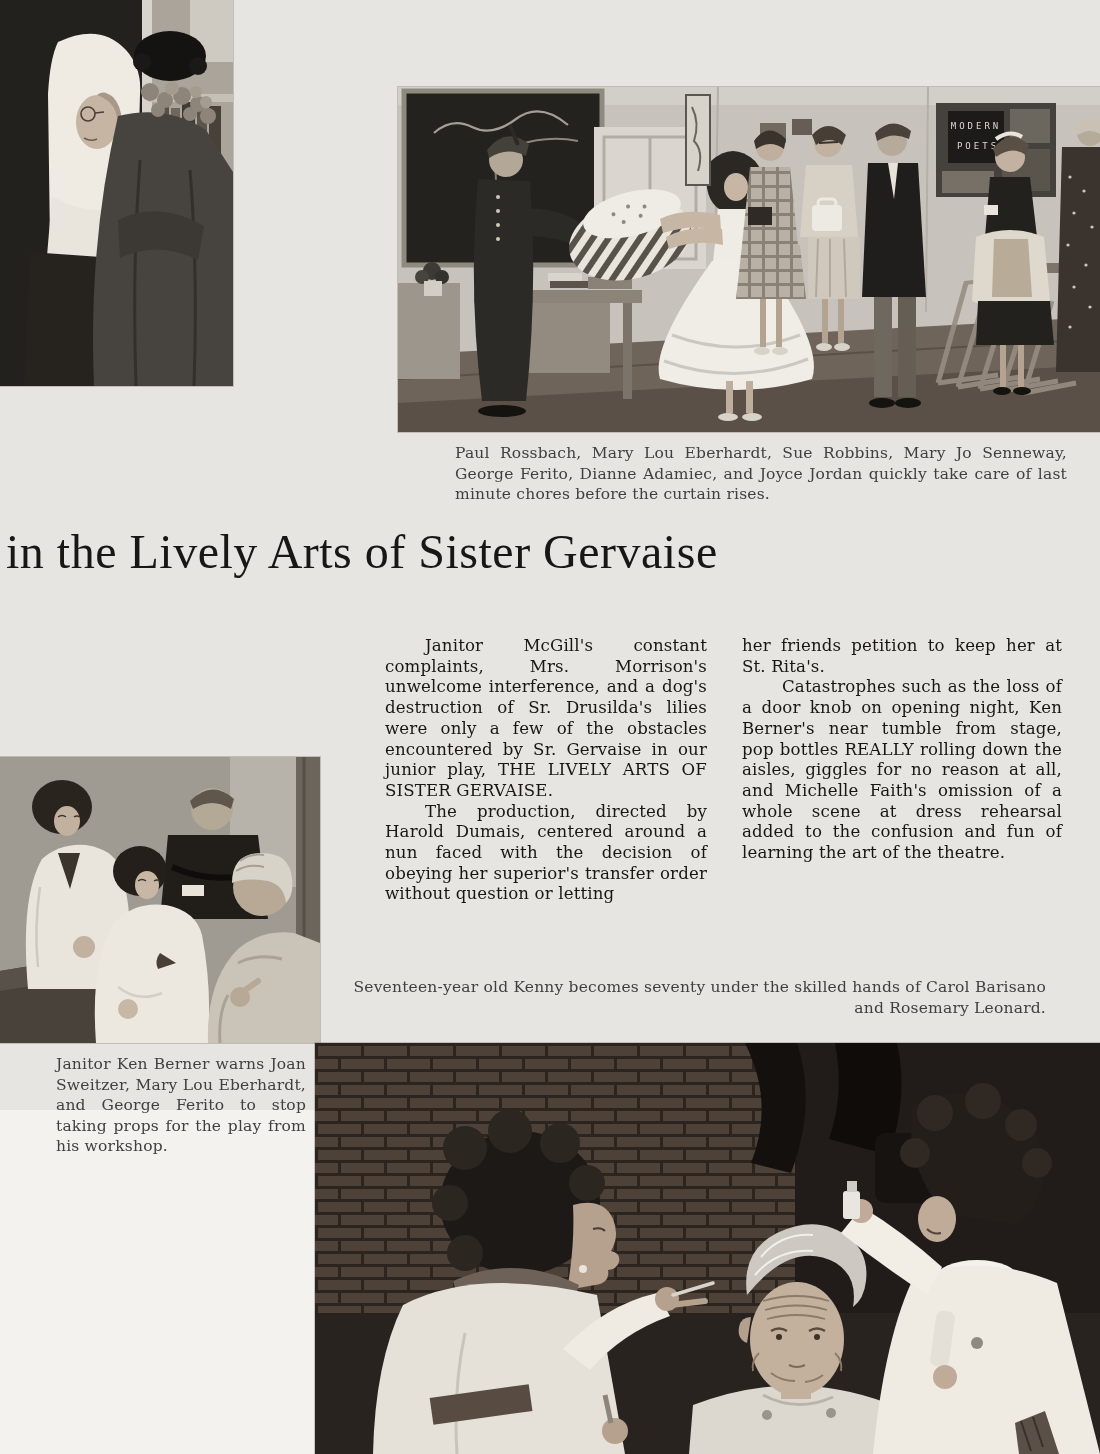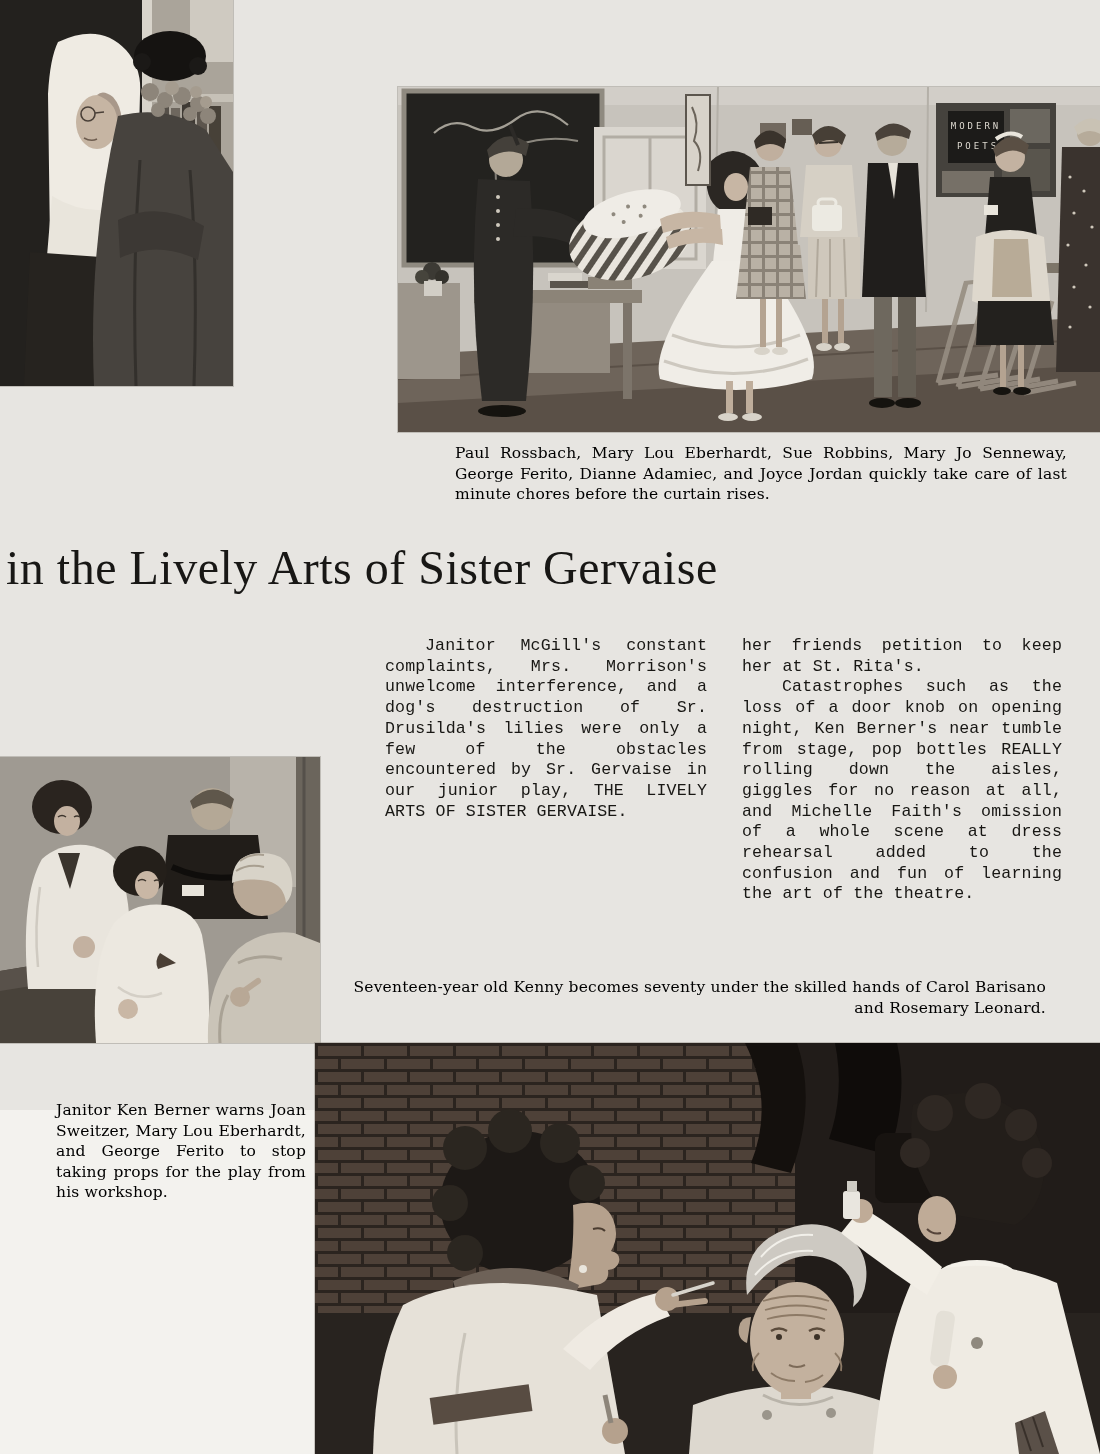--- a/index.html
+++ b/index.html
@@ -24,43 +24,43 @@
   .photo svg{display:block;}
   #photo-top-left{left:0;top:0;width:233px;height:386px;}
   #photo-top-right{left:398px;top:87px;width:702px;height:345px;}
   #photo-mid-left{left:0;top:757px;width:320px;height:286px;}
   #photo-bottom{left:315px;top:1043px;width:785px;height:411px;}
   .caption{
     position:absolute;
     font-size:15.5px;line-height:20.5px;
     letter-spacing:.2px;
     text-align:justify;
-    color:#000000;
+    color:#404040;
   }
   #caption-top{left:455px;top:443px;width:612px;}
   #caption-mid{left:340px;top:977px;width:706px;text-align:right;}
-  #caption-workshop{left:56px;top:1100px;width:250px;}
+  #caption-workshop{left:56px;top:1054px;width:250px;}
   .headline{
-    position:absolute;left:6px;top:540px;width:760px;
+    position:absolute;left:6px;top:524px;width:760px;
     font-family:"Liberation Serif", serif;
     font-size:48px;font-weight:500;
     letter-spacing:.5px;
     color:#181715;
     white-space:nowrap;
   }
   .bodycol{
     position:absolute;top:636px;width:322px;
     font-size:16.6px;line-height:20.7px;
     letter-spacing:.15px;
     text-align:justify;
     color:#181714;
   }
   #col1{left:385px;}
   #col2{left:742px;width:320px;}
-  .bodycol p{margin:0;font-family:Liberation Mono, monospace;}
+  .bodycol p{margin:0;}
   .bodycol p.indent{text-indent:40px;}
   .poster-letters{font-family:"DejaVu Sans Mono", monospace;letter-spacing:3px;}
 </style>
 </head>
 <body>
 
 <div class="page">
 
   <div class="white-patch"></div>
 
@@ -321,20 +321,21 @@
       </g>
     </svg>
   </div>
 
   <div class="caption" id="caption-top">Paul Rossbach, Mary Lou Eberhardt, Sue Robbins, Mary Jo Senneway, George Ferito, Dianne Adamiec, and Joyce Jordan quickly take care of last minute chores before the curtain rises.</div>
 
   <div class="headline">in the Lively Arts of Sister Gervaise</div>
 
   <div class="bodycol" id="col1">
     <p class="indent">Janitor McGill's constant complaints, Mrs. Morrison's unwelcome interference, and a dog's destruction of Sr. Drusilda's lilies were only a few of the obstacles encountered by Sr. Gervaise in our junior play, THE LIVELY ARTS OF SISTER GERVAISE.</p>
+    <p class="indent">The production, directed by Harold Dumais, centered around a nun faced with the decision of obeying her superior's transfer order without question or letting</p>
   </div>
   <div class="bodycol" id="col2">
     <p>her friends petition to keep her at St. Rita's.</p>
     <p class="indent">Catastrophes such as the loss of a door knob on opening night, Ken Berner's near tumble from stage, pop bottles REALLY rolling down the aisles, giggles for no reason at all, and Michelle Faith's omission of a whole scene at dress rehearsal added to the confusion and fun of learning the art of the theatre.</p>
   </div>
 
   <div class="photo" id="photo-mid-left">
     <svg viewBox="0 0 320 286" width="320" height="286">
       <rect width="320" height="286" fill="#9f9a92"></rect>
       <rect x="230" y="0" width="70" height="130" fill="#b8b3aa"></rect>

